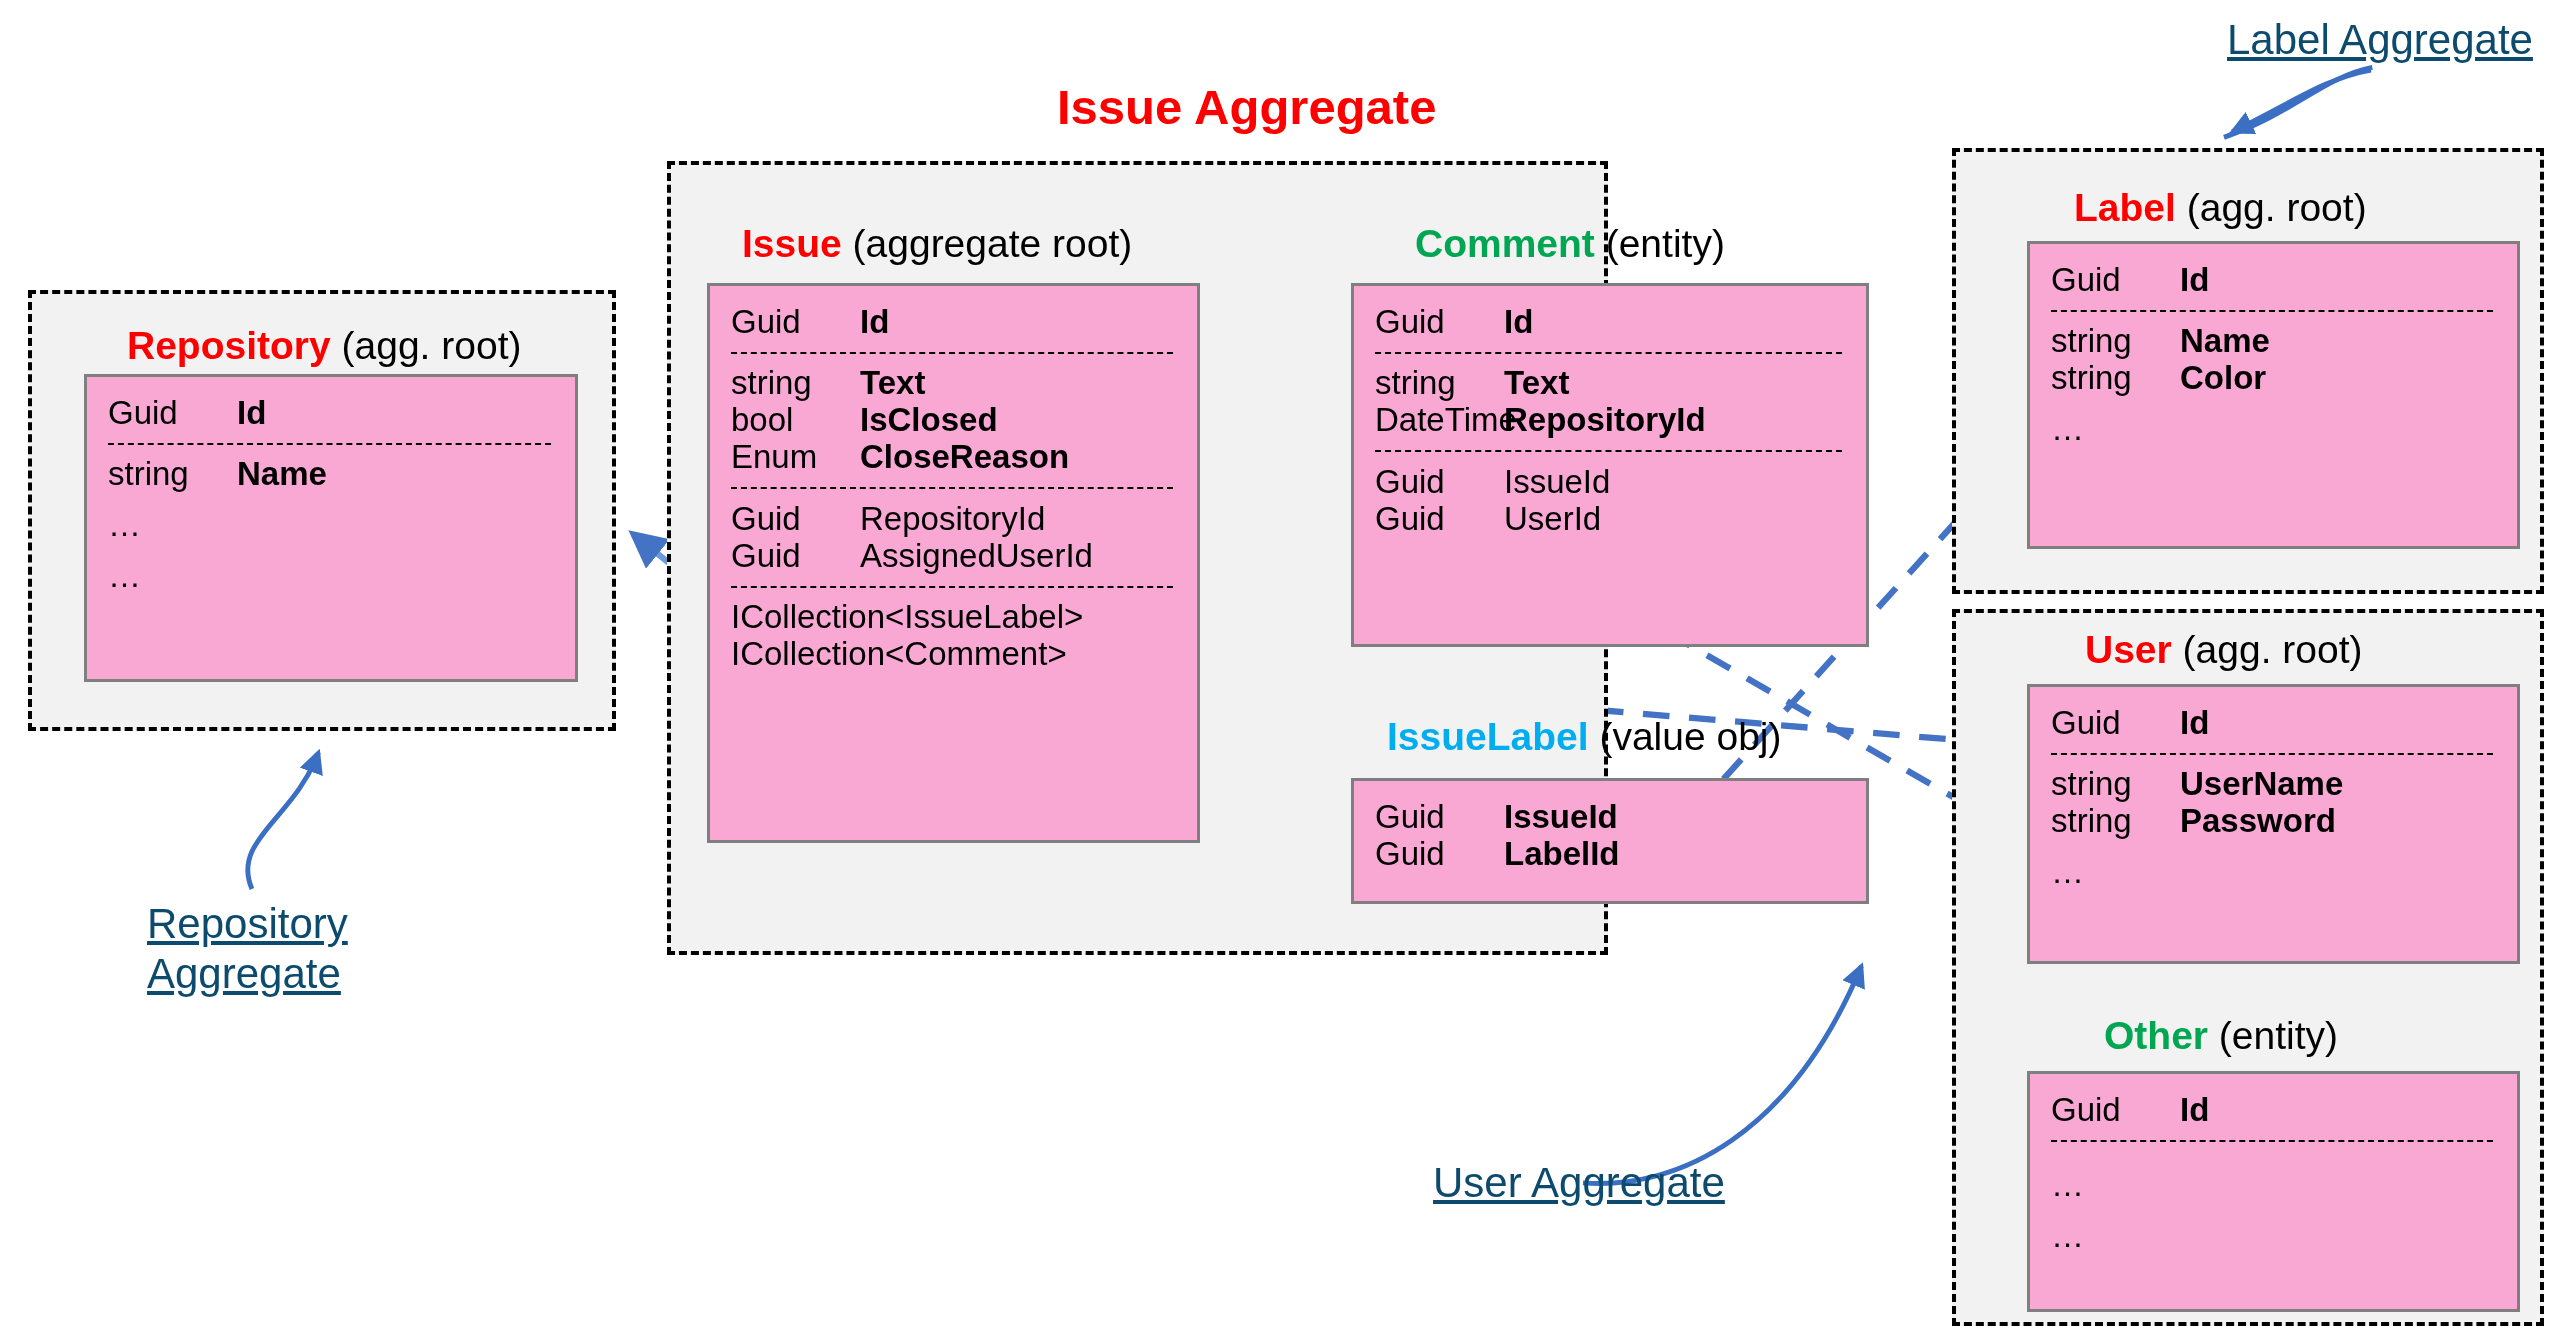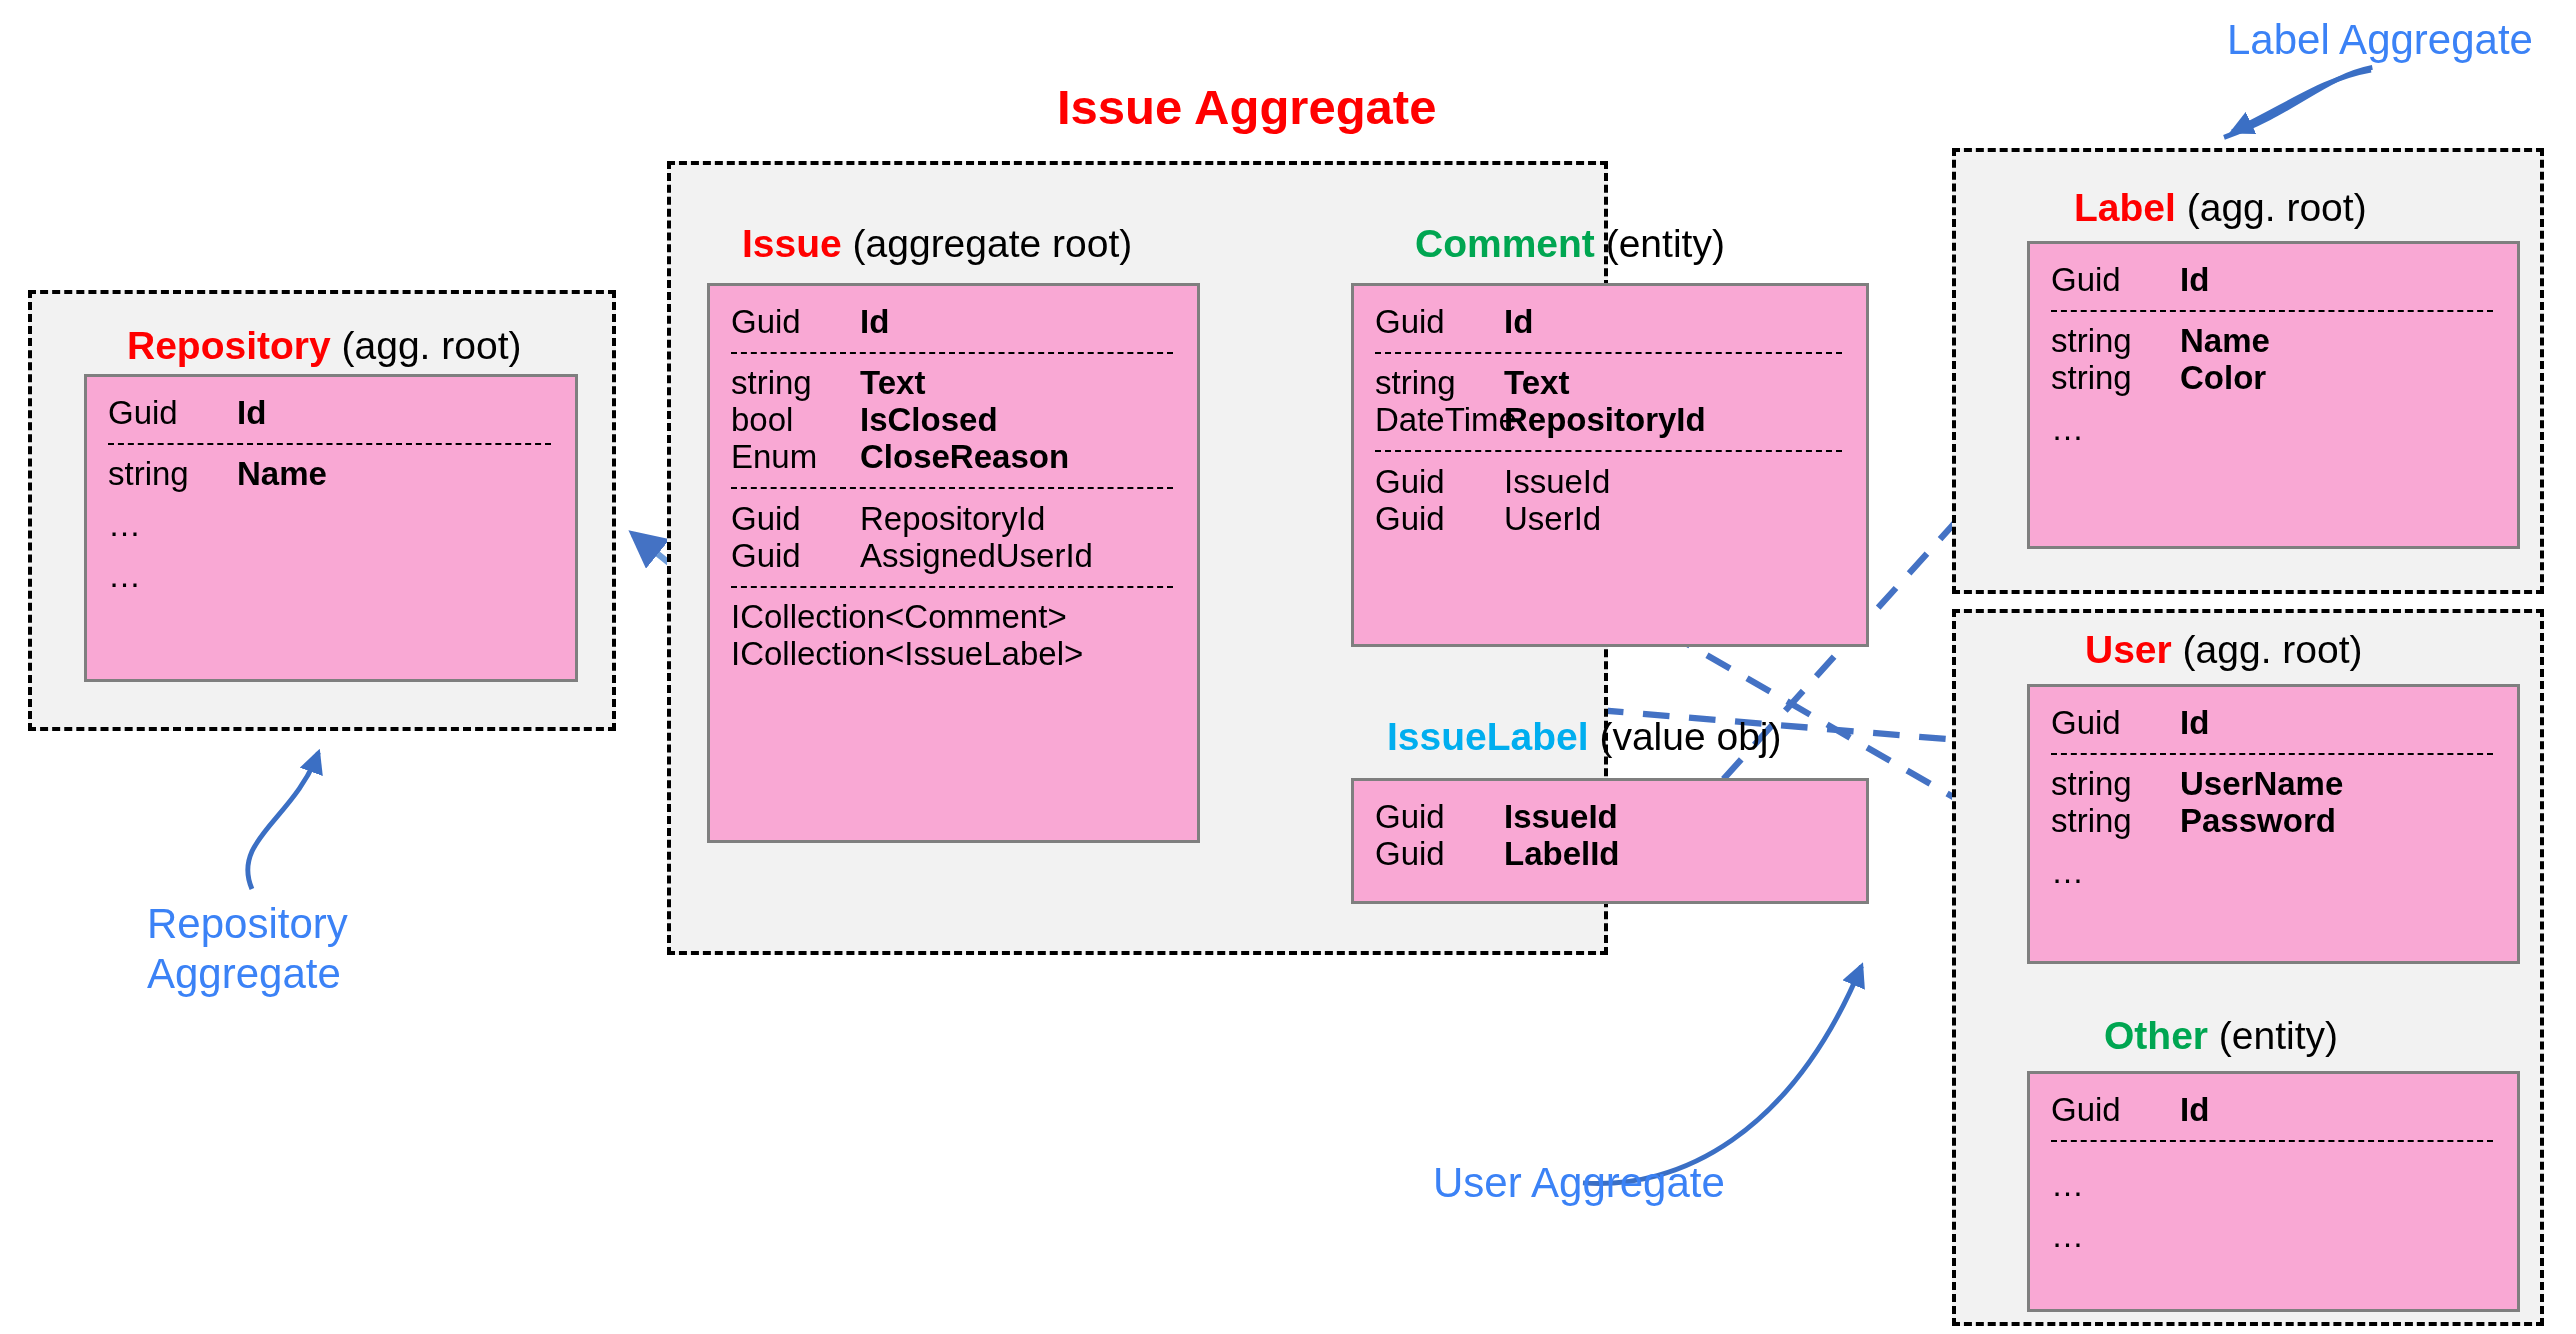--- a/index.html
+++ b/index.html
@@ -56,25 +56,26 @@
     border-top:2.8px dashed #000000;
     margin:11.2px 2.8px 11.2px 0;
     height:0;
   }
   .gap{height:14px;}
   .row.wide .name{font-weight:normal;}
 
   
   .callout{
     position:absolute;
-    color:#3b82f6;
+    color:#0c4a6e;
     font-size:42px;
     line-height:1.18;
     white-space:pre;
     font-family:"Liberation Sans", sans-serif;
+    text-decoration:underline;
   }
 
   
   .section-title{
     position:absolute;
     color:#FF0000;
     font-weight:bold;
     font-size:49px;
     line-height:1;
     white-space:nowrap;
@@ -200,24 +201,24 @@
     <div class="row">
       <span class="type">Guid</span>
       <span class="name plain">RepositoryId</span>
     </div>
     <div class="row">
       <span class="type">Guid</span>
       <span class="name plain">AssignedUserId</span>
     </div>
     <div class="sep"></div>
     <div class="row wide">
+      <span class="name">ICollection&lt;IssueLabel&gt;</span>
+    </div>
+    <div class="row wide">
       <span class="name">ICollection&lt;Comment&gt;</span>
-    </div>
-    <div class="row wide">
-      <span class="name">ICollection&lt;IssueLabel&gt;</span>
     </div>
   </div>
 
   <div class="ent-title" style="left:1415px;top:224px;text-align:center;">
     <span class="nm green">Comment</span><span class="kind"> (entity)</span>
   </div>
 
   <div class="ent-card" style="left:1351px;top:283px;width:518px;height:364px;">
     <div class="row">
       <span class="type">Guid</span>

